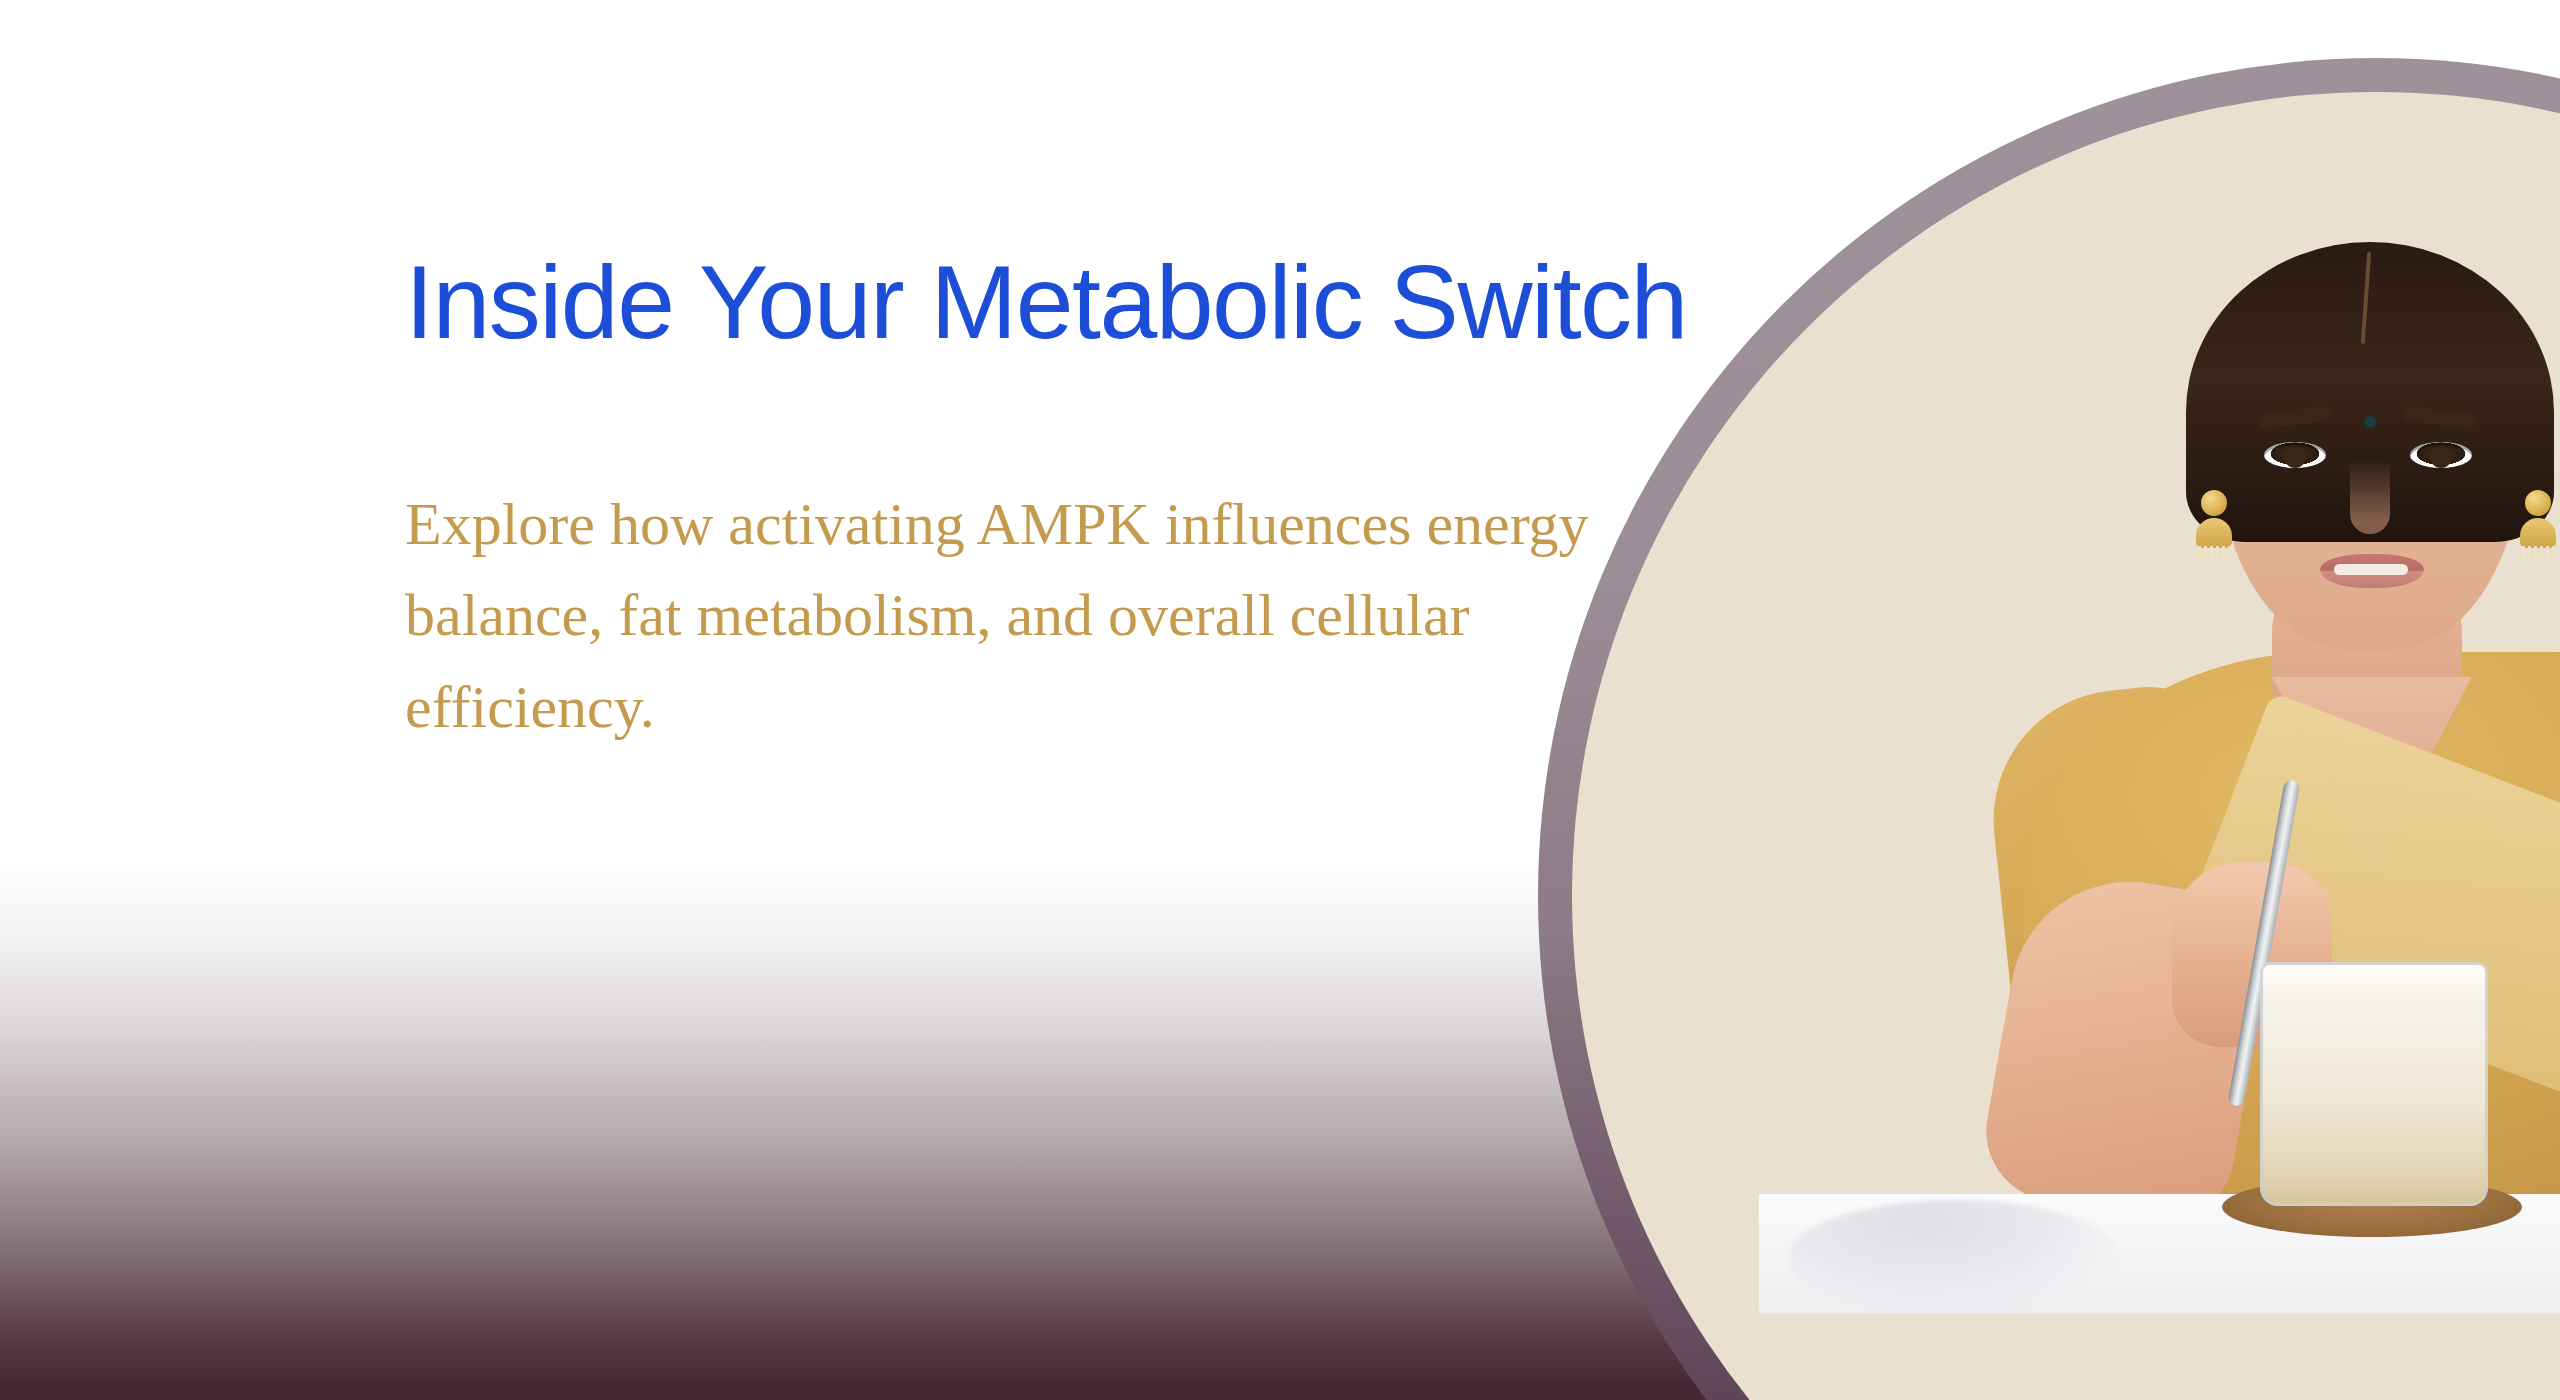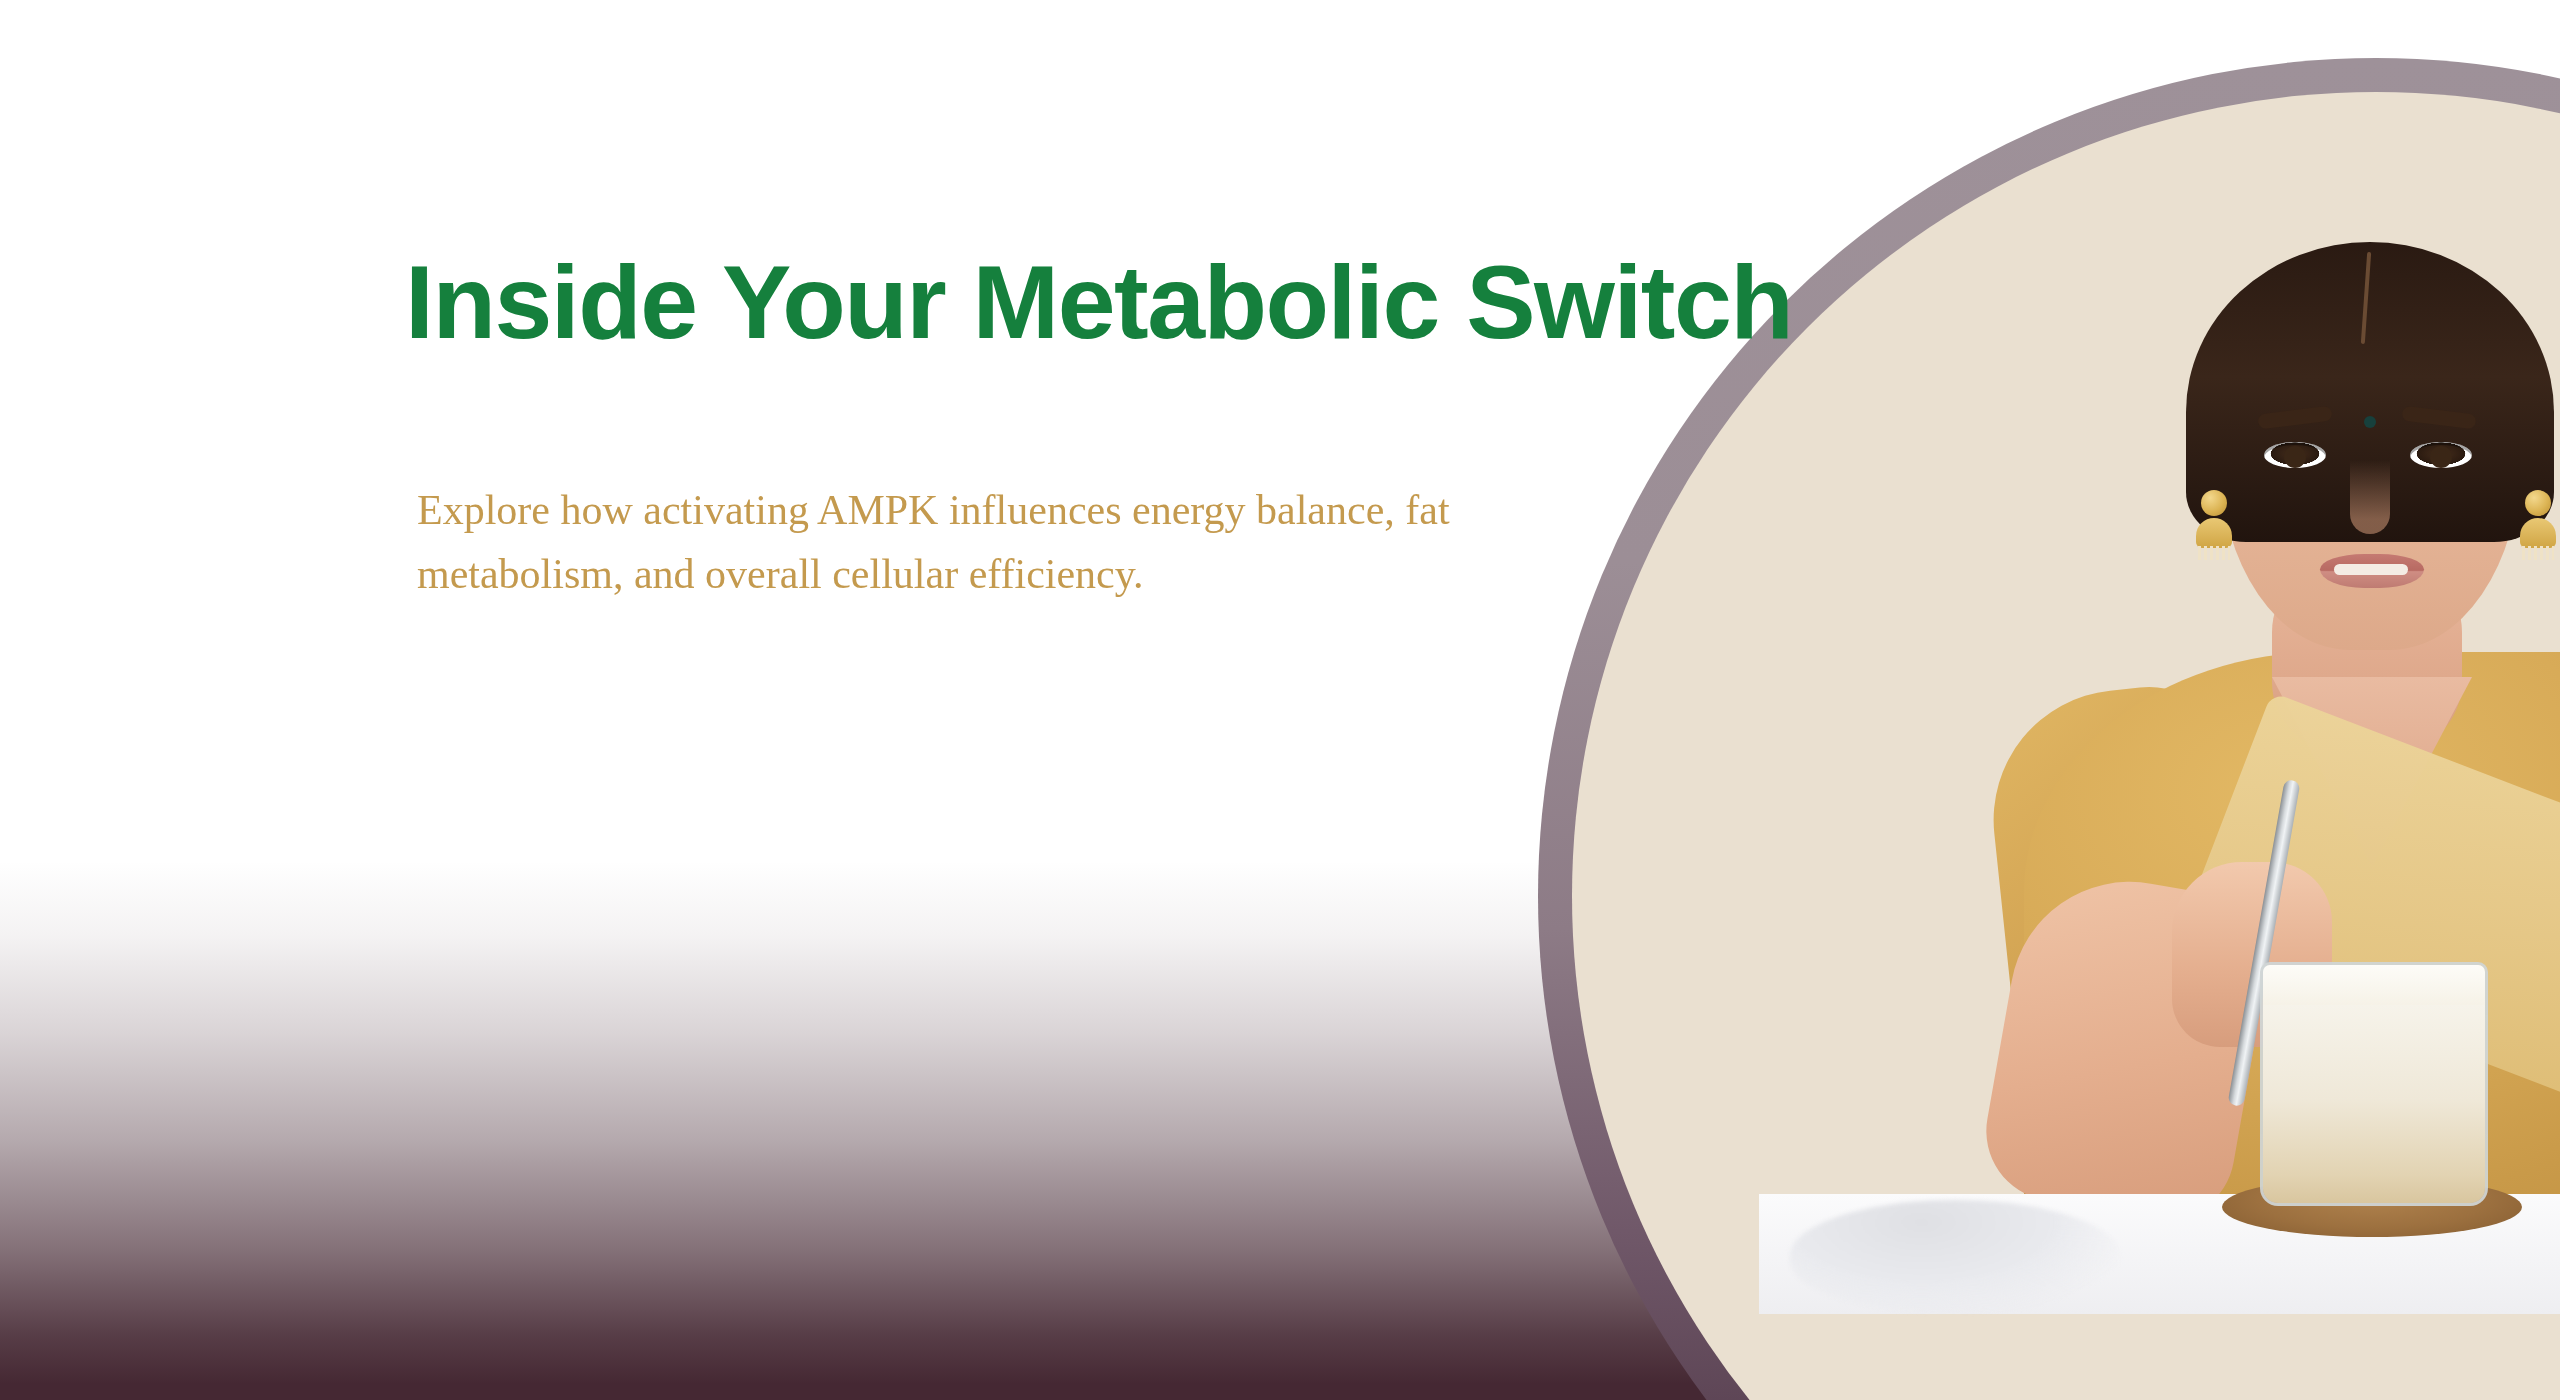--- a/index.html
+++ b/index.html
@@ -22,35 +22,35 @@
       rgba(69,40,51,0.66) 72%,
       rgba(69,40,51,0.90) 88%,
       rgba(69,40,51,1) 97%);
     z-index:1;
   }
 
   
   .text-block{position:absolute;left:405px;top:248px;width:1160px;z-index:4;}
   .headline{
     font-family:"Liberation Sans", sans-serif;
-    font-weight:700;
+    font-weight:400;
     font-size:104px;
     line-height:1.05;
     letter-spacing:-1.5px;
-    color:#15803d;
+    color:#1d4ed8;
     margin:0;
     white-space:nowrap;
   }
   .subhead{
     font-family:"Liberation Serif", serif;
     font-weight:400;
-    font-size:42px;
+    font-size:60px;
     line-height:1.52;
     color:#c49a4e;
-    margin:12px;
+    margin:0;
     margin-top:122px;
     width:1225px;
   }
 
   
   .circle-wrap{
     position:absolute;
     left:1538px;top:58px;
     width:1676px;height:1676px;
     z-index:3;

